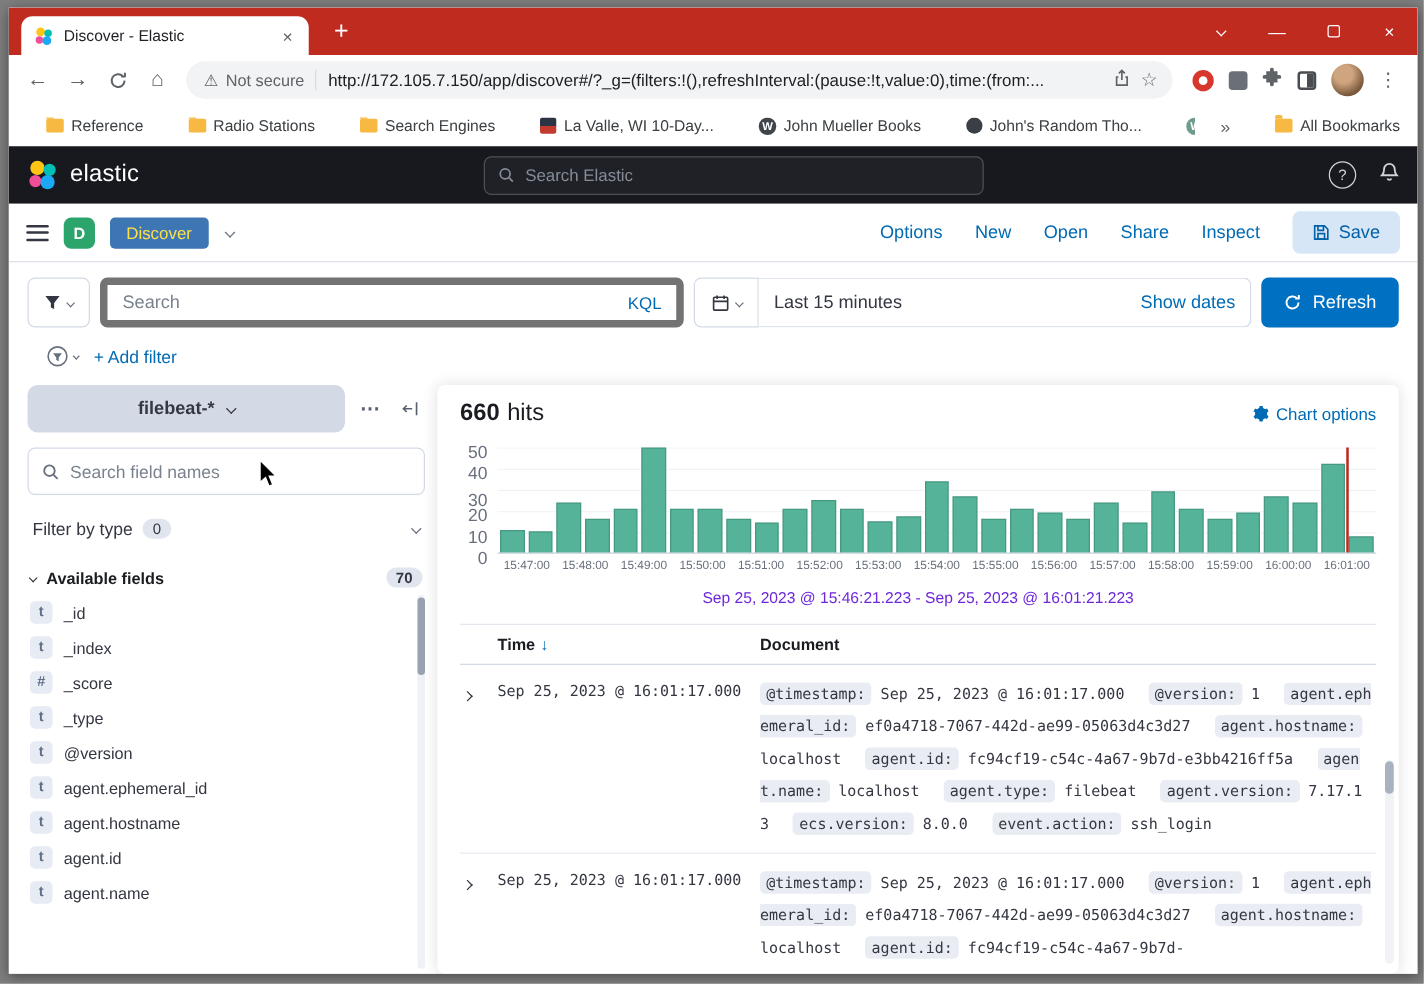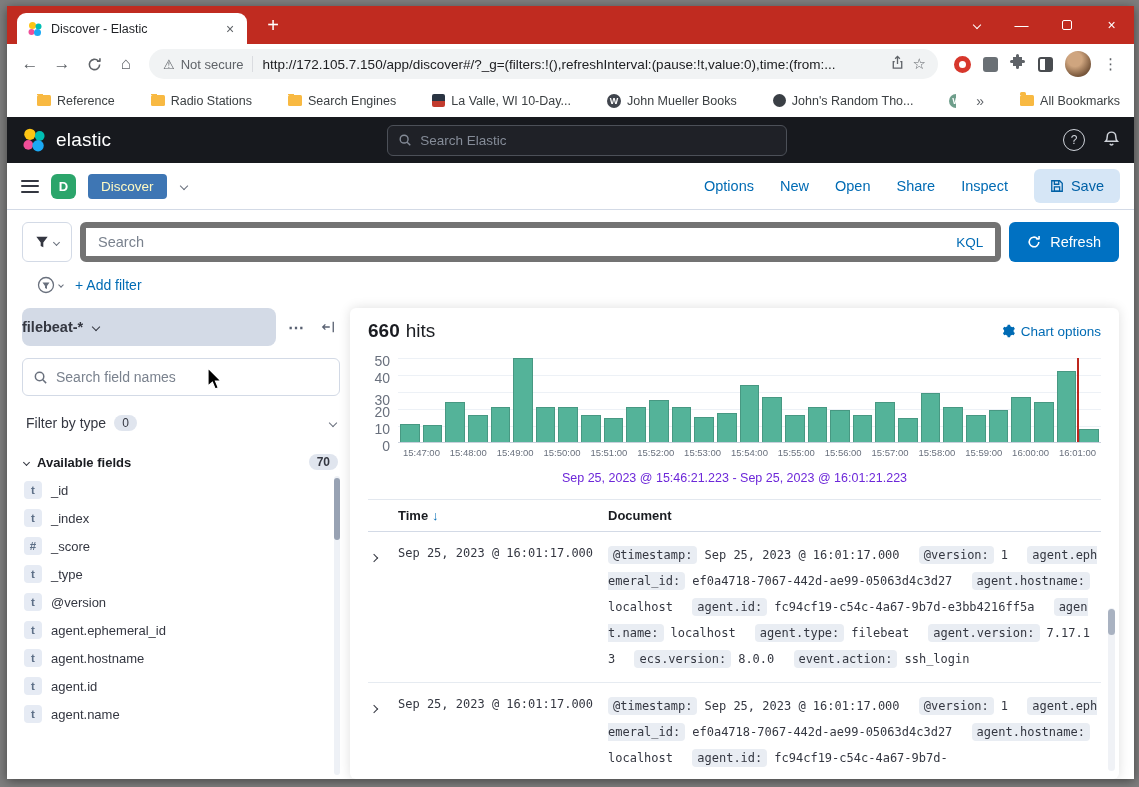--- a/index.html
+++ b/index.html
@@ -55,21 +55,21 @@
   .brand { display:flex; align-items:center; gap:9px; color:#fff; font-size:19px; font-weight:500; letter-spacing:.2px; }
   .esearch { width:400px; height:31px; margin:0 auto; background:#1F2127; border:1px solid #4C5058; border-radius:6px; display:flex; align-items:center; gap:8px; padding:0 10px; color:#858C98; font-size:13.5px; }
   .eh-icons { display:flex; align-items:center; gap:18px; }
   .help-ic { width:22px; height:22px; border-radius:50%; border:1.6px solid #cfd3da; display:flex; align-items:center; justify-content:center; font-size:12px; color:#cfd3da; }
 
   
   .knav { height:47px; display:flex; align-items:center; gap:12px; padding:0 14px; border-bottom:1px solid #D3DAE6; flex:none; background:#fff; }
   .hamburger { width:18px; display:flex; flex-direction:column; gap:3.5px; }
   .hamburger i { height:2px; background:#343741; border-radius:1px; }
   .space-badge { width:25px; height:25px; border-radius:6px; background:#2BA56B; color:#fff; font-weight:700; font-size:13px; display:flex; align-items:center; justify-content:center; }
-  .crumb { background:#3E76B4; color:#fef9c3; font-size:13.5px; border-radius:4px; padding:5px 13px; }
+  .crumb { background:#3E76B4; color:#fde047; font-size:13.5px; border-radius:4px; padding:5px 13px; }
   .crumb-chev { color:#69707D; margin-left:2px; }
   .knav-right { margin-left:auto; display:flex; align-items:center; gap:26px; }
   .klink { color:#006BB4; font-size:14.5px; cursor:pointer; }
   .save-btn { background:#D6E6F6; color:#0061A6; border-radius:6px; height:34px; display:flex; align-items:center; gap:7px; padding:0 16px; font-size:14.5px; font-weight:500; }
 
   
   .querybar { display:flex; align-items:center; gap:8px; padding:12px 15px 10px; flex:none; background:#fff; }
   .iconbtn-bordered { height:40px; border:1px solid #D3DAE6; border-radius:6px; background:#fff; display:flex; align-items:center; justify-content:center; gap:5px; flex:none; }
   .filter-btn { width:50px; }
   .search-box { flex:1; height:40px; border:6px solid #737373; border-radius:6px; display:flex; align-items:center; padding:0 12px; background:#fff; min-width:0; }
@@ -84,21 +84,21 @@
   
   .filterbar { display:flex; align-items:center; gap:12px; padding:4px 30px 10px; flex:none; background:#fff; }
   .addfilter { color:#006BB4; font-size:14px; }
   .fcircle { display:flex; align-items:center; gap:4px; color:#69707D; }
 
   
   .content { flex:1; display:flex; gap:10px; padding:4px 15px 0; min-height:0; background:#fff; }
 
   .sidebar { width:318px; flex:none; display:flex; flex-direction:column; min-height:0; }
   .sb-head { display:flex; align-items:center; gap:8px; }
-  .ip-btn { flex:1; height:38px; background:#D3DAE6; border-radius:8px; display:flex; align-items:center; gap:10px; font-weight:700; color:#343741; font-size:14.5px; }
+  .ip-btn { flex:1; height:38px; background:#D3DAE6; border-radius:8px; display:flex; align-items:center; justify-content:center; gap:10px; font-weight:700; color:#343741; font-size:14.5px; }
   .sb-icon { width:24px; height:24px; display:flex; align-items:center; justify-content:center; color:#586071; font-size:16px; font-weight:700; flex:none; }
   .sb-search { height:38px; border:1px solid #D3DAE6; border-radius:6px; margin-top:12px; display:flex; align-items:center; gap:8px; padding:0 10px; color:#7A828E; font-size:14px; }
   .sb-filtertype { height:38px; display:flex; align-items:center; margin-top:8px; padding:0 4px; font-size:14px; color:#343741; }
   .pill { background:#E0E5EE; border-radius:10px; padding:1px 8px; font-size:12px; color:#343741; margin-left:8px; }
   .sb-ft-chev { margin-left:auto; color:#69707D; }
   .sb-section { display:flex; align-items:center; gap:8px; margin-top:12px; font-size:13px; font-weight:700; color:#1A1C21; padding:0 2px; }
   .sb-section .pill { margin-left:auto; }
   .sb-fields { margin-top:6px; flex:1; overflow:hidden; position:relative; padding-right:10px; }
   .field-row { height:28px; display:flex; align-items:center; gap:9px; padding-left:2px; font-size:13px; color:#343741; }
   .ficon { width:18px; height:18px; border-radius:4px; background:#E6EBF4; color:#5D6F87; font-size:11.5px; font-weight:700; display:flex; align-items:center; justify-content:center; flex:none; }
@@ -304,20 +304,33 @@
     <div class="iconbtn-bordered filter-btn">
       <svg width="14" height="14" viewBox="0 0 16 16" fill="#343741">
           <path d="M1.5 2h13L9.5 8.5V14l-3-1.5V8.5z"></path>
         </svg>
       <span class="chev chev-down" style="color:#69707D;width:5px;height:5px;"></span>
     </div>
     <div class="search-box">
       <span class="search-ph">Search</span>
       <span class="kql">KQL</span>
     </div>
+    <div class="date-group">
+      <div class="iconbtn-bordered date-btn">
+        <svg width="15" height="15" viewBox="0 0 16 16" fill="none" stroke="#343741" stroke-width="1.4">
+            <rect x="2" y="3" width="12" height="11" rx="1"></rect>
+            <path d="M2 6.5h12M5 1.5v3M11 1.5v3"></path>
+          </svg>
+        <span class="chev chev-down" style="color:#69707D;width:5px;height:5px;"></span>
+      </div>
+      <div class="date-field">
+        <span>Last 15 minutes</span>
+        <span class="show-dates">Show dates</span>
+      </div>
+    </div>
     <div class="refresh-btn">
       <svg width="14" height="14" viewBox="0 0 16 16" fill="none" stroke="#fff" stroke-width="1.8">
           <path d="M13.5 8a5.5 5.5 0 1 1-1.6-3.9"></path>
           <path d="M13.8 1.2v3.2h-3.2" stroke-linejoin="round"></path>
         </svg>
       <span>Refresh</span>
     </div>
   </div>
 
   <div class="filterbar">

